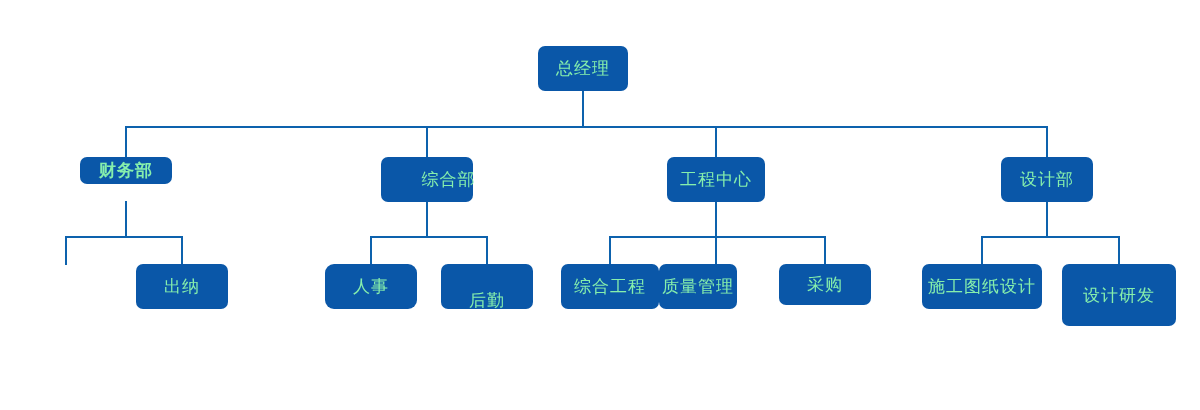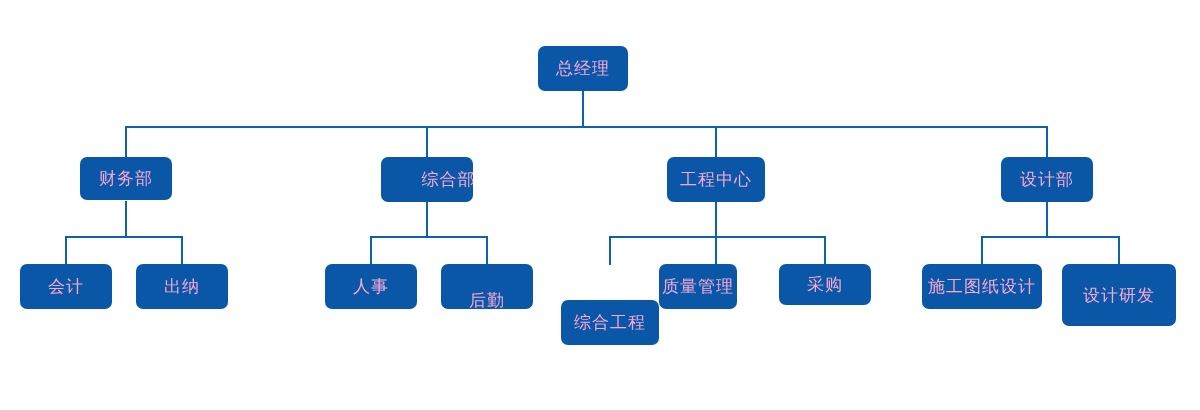--- a/index.html
+++ b/index.html
@@ -28,21 +28,21 @@
     align-items: center;
     justify-content: center;
     letter-spacing: 0.5px;
     line-height: 1;
     white-space: nowrap;
     user-select: none;
   }
   .node-label {
     display: block;
     font-size: 17px;
-    color: #f9a8d4;
+    color: #86efac;
     letter-spacing: 1px;
   }
   .node.level-1 { font-size: 17px; }
   .node.level-2 { font-size: 17px; }
   .node.level-3 { font-size: 17px; }
 
   .connector {
     position: absolute;
     background: #0d62ad;
   }
@@ -79,48 +79,45 @@
 
   <div class="connector v" style="left:1046px; top:201px; height:36px;"></div>
   <div class="connector h" style="left:981px; top:236px; width:138px;"></div>
   <div class="connector v" style="left:981px; top:236px; height:29px;"></div>
   <div class="connector v" style="left:1118px; top:236px; height:29px;"></div>
 
   <div class="node level-1" style="left:538px; top:46px; width:90px; height:45px;">
     <span class="node-label">总经理</span>
   </div>
 
-  <div class="node level-2" style="left:80px; top:157px; width:92px; height:43px;">
+  <div class="node level-2" style="left:80px; top:157px; width:92px; height:27px;font-weight:bold;">
     <span class="node-label">财务部</span>
   </div>
   <div class="node level-2" style="left:381px; top:157px; width:92px; height:45px;padding-left:43px;">
     <span class="node-label">综合部</span>
   </div>
   <div class="node level-2" style="left:1001px; top:157px; width:92px; height:45px;">
     <span class="node-label">设计部</span>
   </div>
   <div class="node level-2" style="left:667px; top:157px; width:98px; height:45px;">
     <span class="node-label">工程中心</span>
   </div>
 
-  <div class="node level-3" style="left:20px; top:264px; width:92px; height:45px;">
-    <span class="node-label">会计</span>
-  </div>
   <div class="node level-3" style="left:136px; top:264px; width:92px; height:45px;text-align:right;">
     <span class="node-label">出纳</span>
   </div>
 
-  <div class="node level-3" style="left:325px; top:264px; width:92px; height:45px;">
+  <div class="node level-3" style="left:325px; top:264px; width:92px; height:45px;border-radius:9px;">
     <span class="node-label">人事</span>
   </div>
   <div class="node level-3" style="left:441px; top:264px; width:92px; height:45px;align-items:flex-end;">
     <span class="node-label">后勤</span>
   </div>
 
-  <div class="node level-3" style="left:561px; top:264px; width:98px; height:45px;margin-top:36px;">
+  <div class="node level-3" style="left:561px; top:264px; width:98px; height:45px;">
     <span class="node-label">综合工程</span>
   </div>
   <div class="node level-3" style="left:659px; top:264px; width:78px; height:45px;">
     <span class="node-label">质量管理</span>
   </div>
   <div class="node level-3" style="left:779px; top:264px; width:92px; height:41px;">
     <span class="node-label">采购</span>
   </div>
 
   <div class="node level-3" style="left:922px; top:264px; width:120px; height:45px;">

